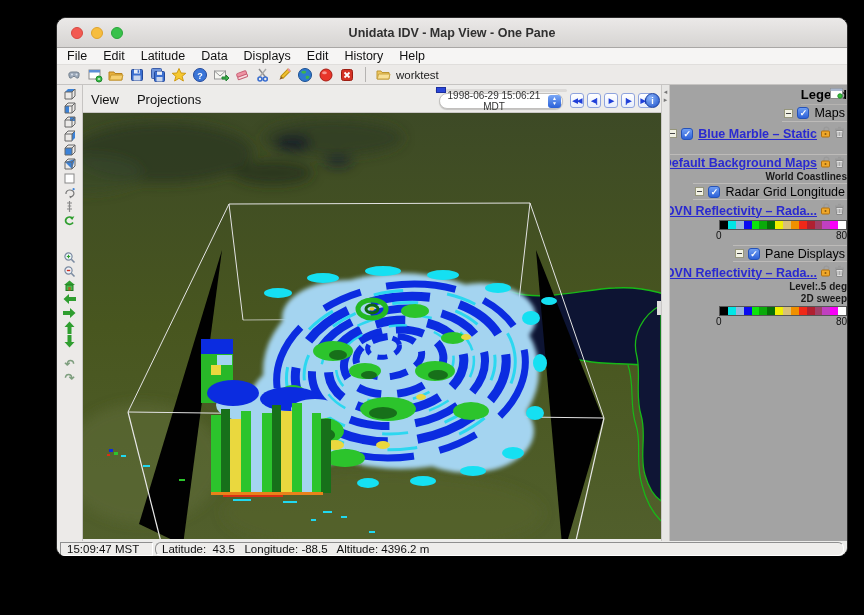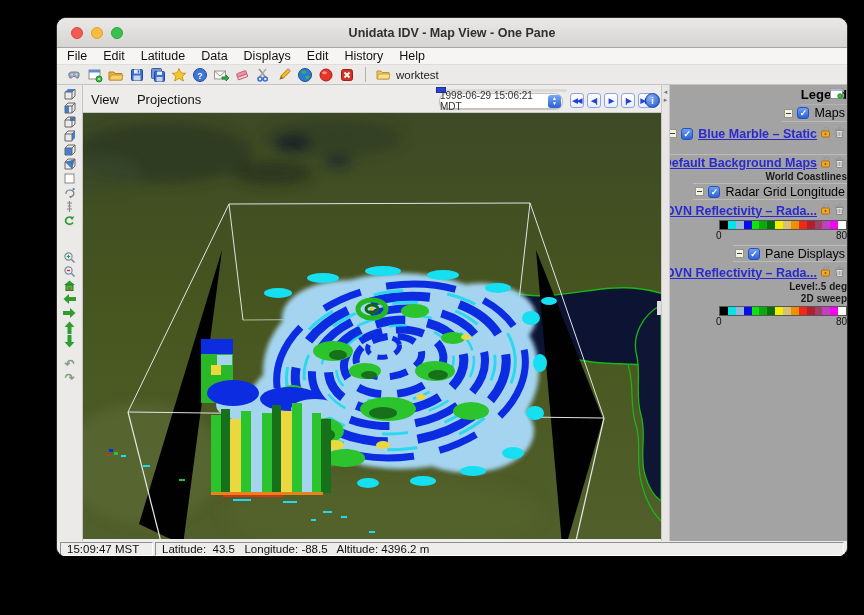--- a/index.html
+++ b/index.html
@@ -29,21 +29,21 @@
     display:flex;flex-direction:column;align-items:center;padding-top:3px;gap:1px;}
   .sbi{width:15px;height:13px;display:flex;align-items:center;justify-content:center;font-size:11px;line-height:13px;}
   .sb-gap{height:22px;}
   .mappanel{width:578px;display:flex;flex-direction:column;}
   .mapheader{height:28px;background:#edecea;border-bottom:1px solid #c9c7c5;position:relative;}
   .viewmenus{position:absolute;left:8px;top:7px;display:flex;gap:18px;font-size:13px;color:#111;}
   .timeline-track{position:absolute;left:352px;top:4px;width:132px;height:3px;background:#dcdad8;border-radius:2px;}
   .timeline-thumb{position:absolute;left:1px;top:-2px;width:10px;height:6px;background:#2a46d8;border:1px solid #1b2f9e;}
   .timecombo{position:absolute;left:356px;top:8px;width:124px;height:16px;background:#fff;border:1px solid #c2c0be;
     border-radius:8px;box-shadow:0 1px 1px rgba(0,0,0,.18);display:flex;align-items:center;}
-  .timecombo .tval{flex:1;font-size:10px;color:#333;}
+  .timecombo .tval{flex:1;text-align:center;font-size:10px;color:#333;}
   .stepper{width:13px;height:13px;margin-right:1px;border-radius:3px;
     background:linear-gradient(#79a7f6,#2a60d8);display:flex;flex-direction:column;align-items:center;justify-content:center;color:#fff;font-size:5px;line-height:5px;}
   .playbtns{position:absolute;left:487px;top:8px;display:flex;gap:3px;}
   .pbtn{width:14px;height:15px;background:linear-gradient(#fff,#e7eefc);border:1px solid #8fa4de;border-radius:3px;
     color:#1f3fd8;font-size:7px;font-weight:bold;display:flex;align-items:center;justify-content:center;letter-spacing:-1px;padding:0;}
   .infobtn{position:absolute;right:1px;top:8px;width:15px;height:15px;border-radius:50%;
     background:radial-gradient(circle at 35% 30%,#8ab4fa,#1c50c8);color:#fff;font-size:9px;font-weight:bold;
     display:flex;align-items:center;justify-content:center;border:1px solid #1a3fa0;}
   .mapcanvas{width:578px;height:426px;background:#45531f;}
   
@@ -67,21 +67,21 @@
   .lg-sub{font-size:10px;font-weight:bold;color:#1a1a1a;margin:0 0 1px 3px;line-height:11px;}
   .cbar{display:flex;height:10px;width:128px;margin:1px 0 0 3px;border:1px solid #555;}
   .cbar span{flex:1;}
   .cbar-lab{display:flex;justify-content:space-between;width:131px;margin-left:3px;font-size:10px;color:#111;}
   .ic{flex:none;margin-left:2px;}
   
   .statusbar{position:absolute;left:0;top:523px;width:100%;height:16px;background:#ececea;display:flex;gap:2px;padding:1px 3px;}
   .stbox{background:#eeedeb;border:1px solid;border-color:#8f8f8f #fff #fff #8f8f8f;
     font-size:11.5px;color:#111;display:flex;align-items:center;padding:0 6px;white-space:pre;}
   .stbox.clock{width:93px;flex:none;}
-  .stbox.pos{flex:1;}
+  .stbox.pos{flex:1;border-radius:6px;}
   .green-arrow{fill:#2f9e2f;}
   .uglyph{color:#7f9f7f;font-weight:bold;font-size:12px;}
 </style>
 </head>
 <body>
 
 <div id="stage">
 <div id="win">
 
   <div class="titlebar">

